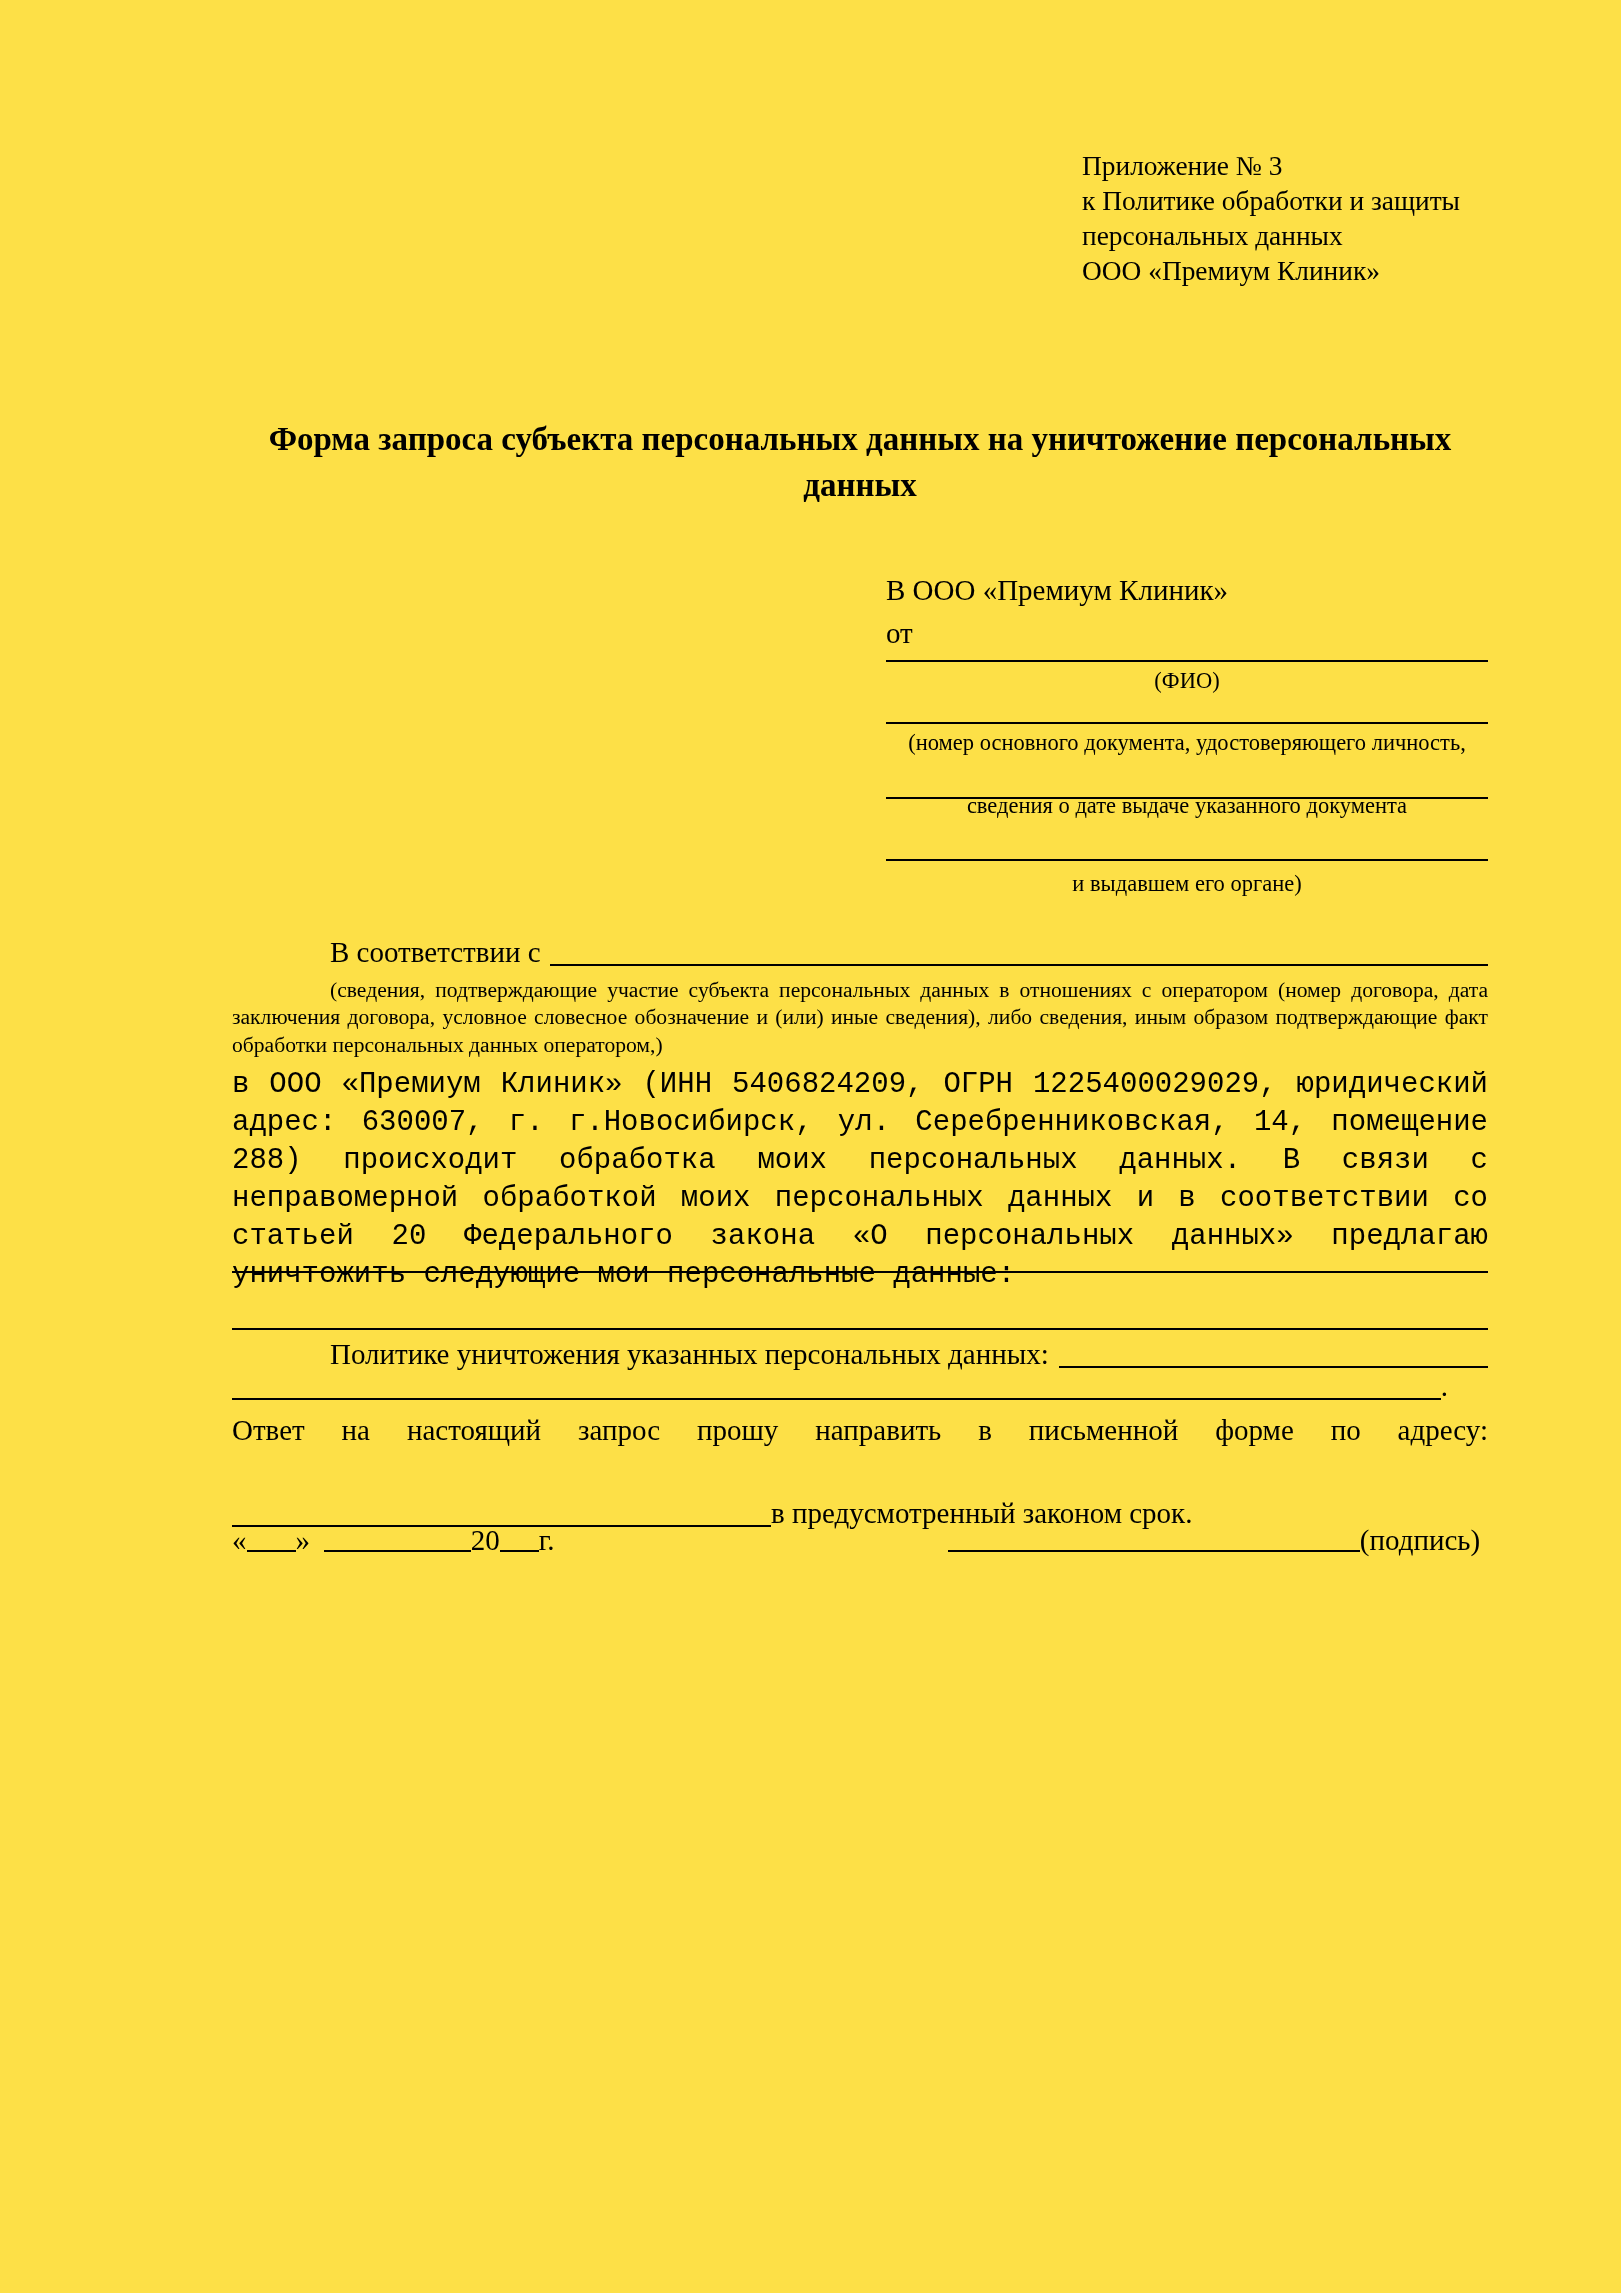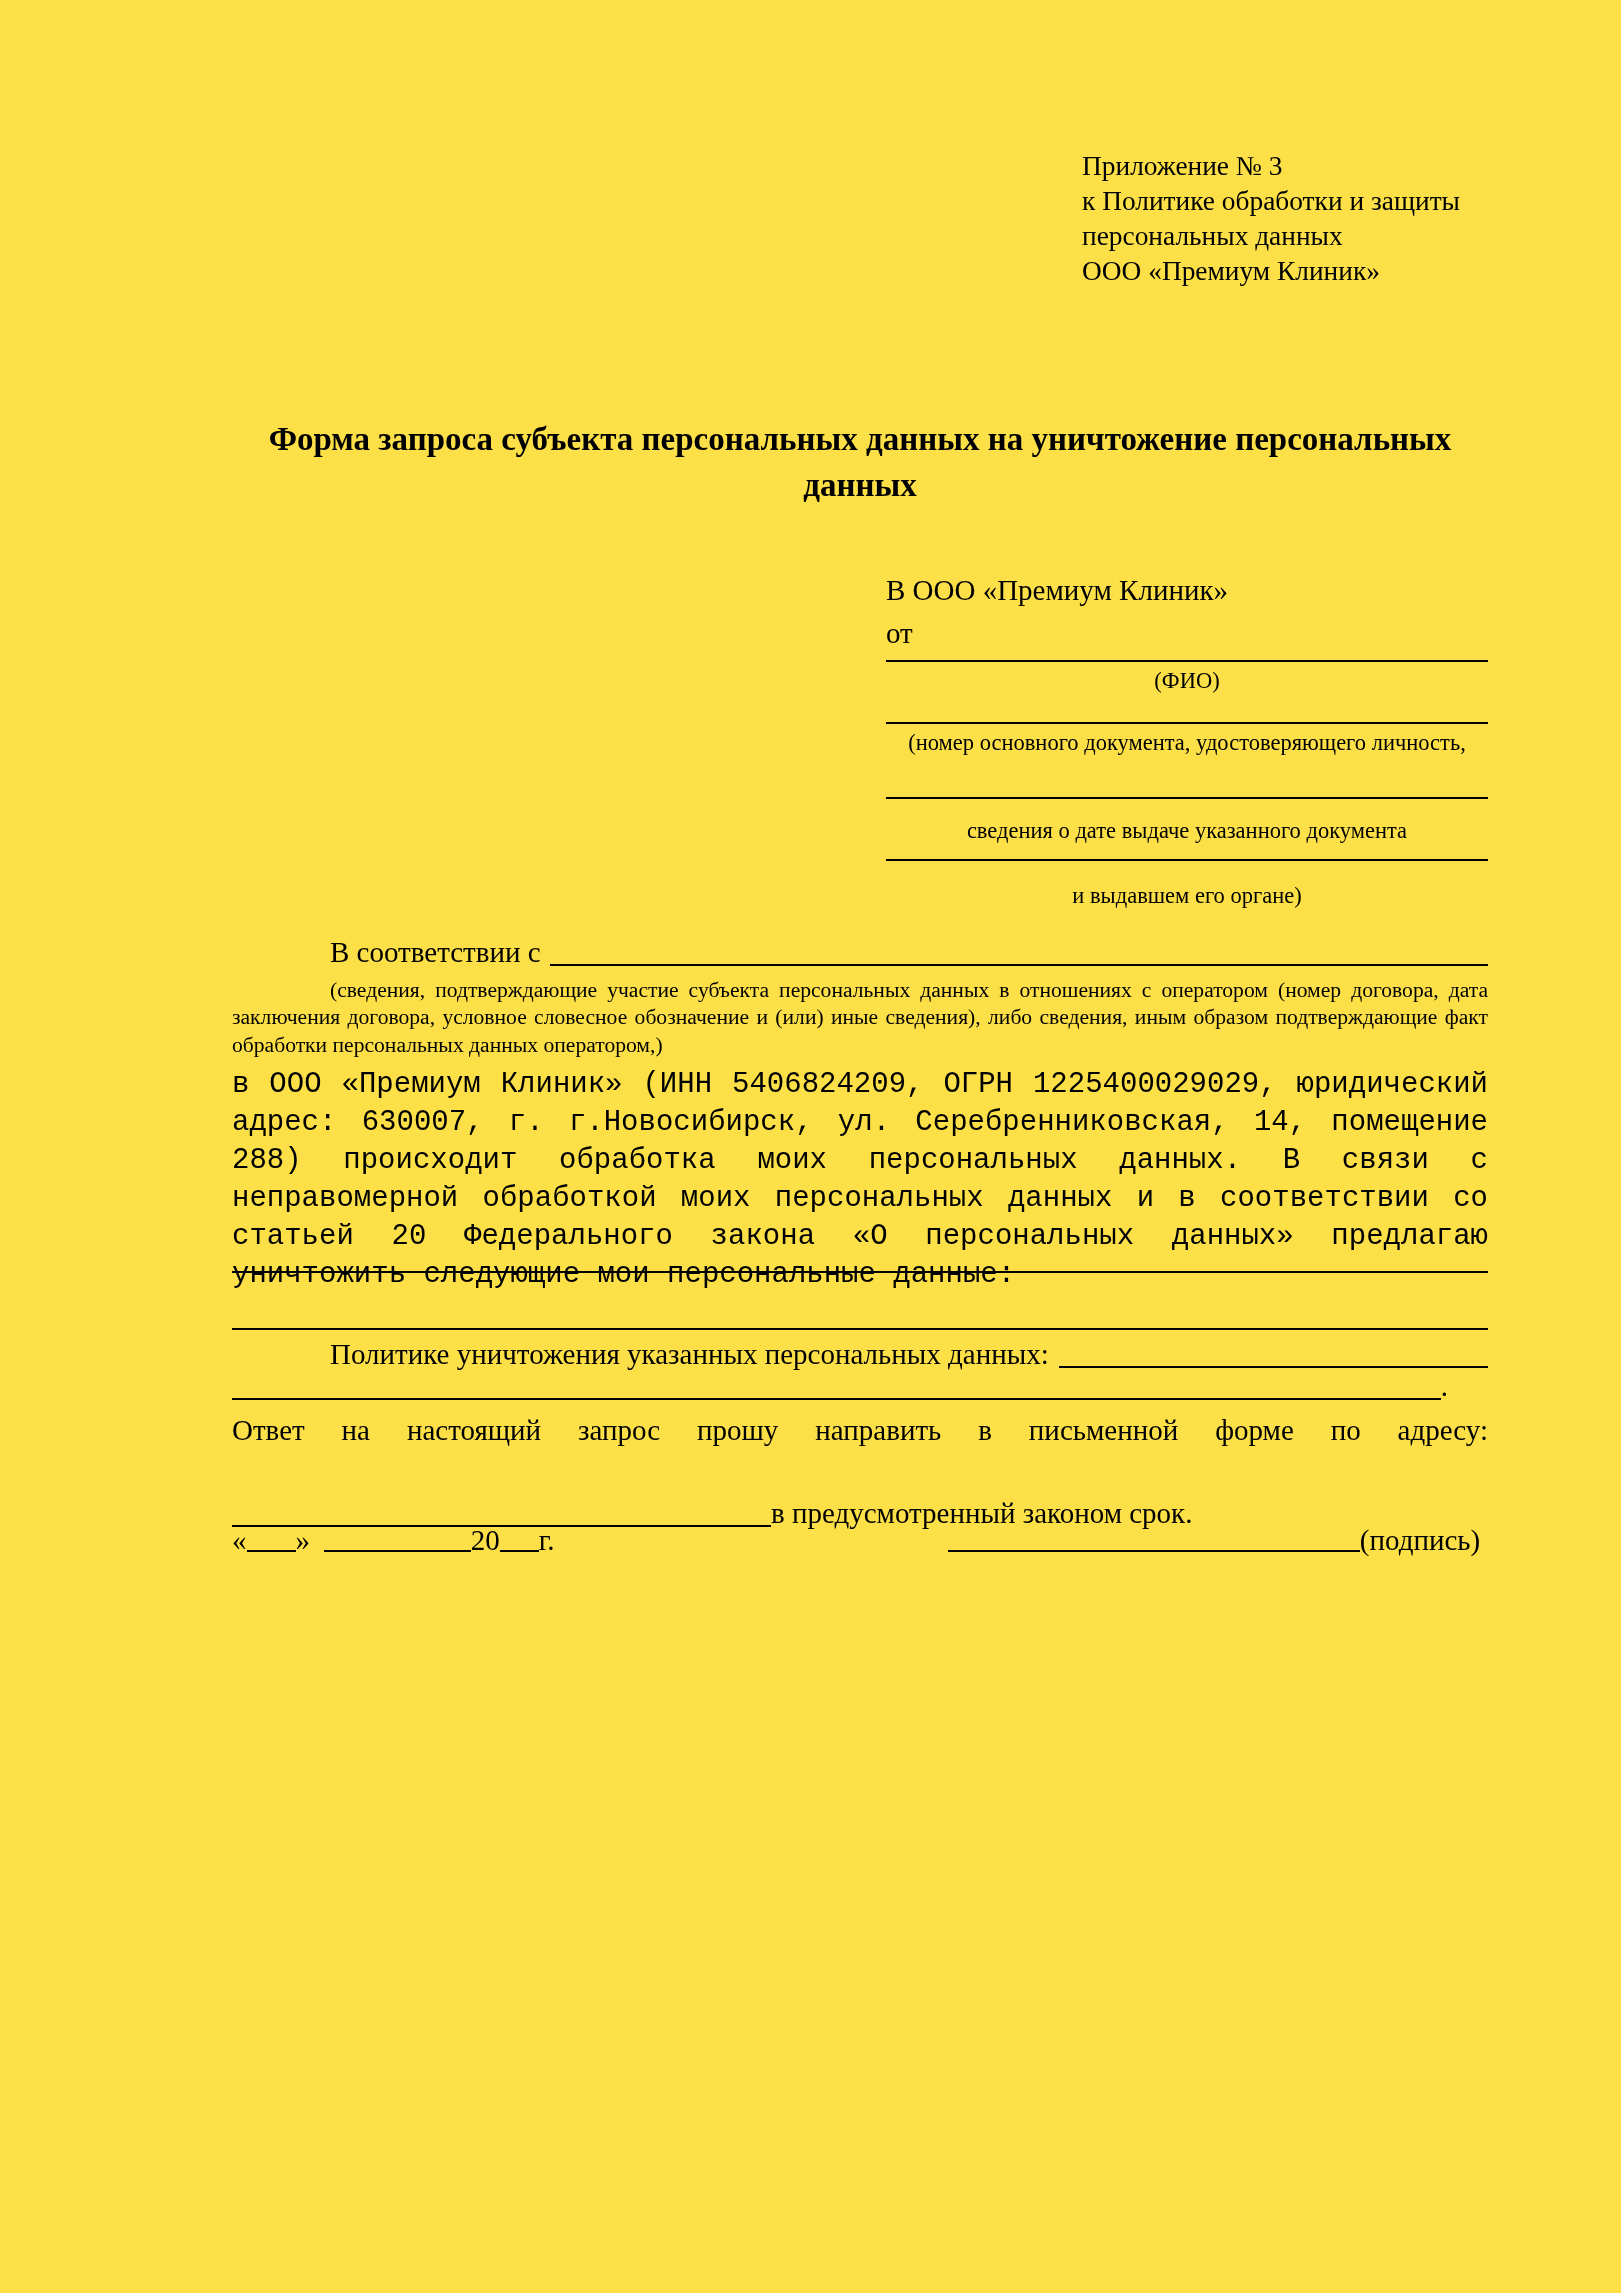--- a/index.html
+++ b/index.html
@@ -21,22 +21,22 @@
     font-size:33px;line-height:46px;font-weight:bold;text-align:center;margin-top:12px;
   }
   
   .addr{position:absolute;left:886px;top:571px;width:602px;height:343px;font-size:29px;line-height:39px;}
   .addr .to{position:absolute;left:0;top:0;white-space:nowrap;}
   .addr .from{position:absolute;left:0;top:43px;}
   .fline{position:absolute;left:0;width:100%;height:0;border-bottom:2.9px solid #000;}
   .fcap{position:absolute;left:0;width:100%;text-align:center;font-size:22.5px;line-height:26.5px;white-space:nowrap;}
   .fl1{top:89px;} .fc1{top:97px;}
   .fl2{top:151px;} .fc2{top:159px;}
-  .fl3{top:226px;} .fc3{top:247px;}
-  .fl4{top:288px;} .fc4{top:312px;}
+  .fl3{top:226px;} .fc3{top:222px;}
+  .fl4{top:288px;} .fc4{top:300px;}
   
   .col{position:absolute;left:232px;width:1256px;}
   .body-fs{font-size:29px;line-height:38px;}
   .accord{top:933px;display:flex;align-items:flex-end;}
   .accord .lead{padding-left:98px;white-space:nowrap;}
   .fill{flex:1 1 auto;border-bottom:2.9px solid #000;margin-left:9.8px;margin-bottom:4.9px;}
   .note{top:977px;font-size:21.6px;line-height:27.4px;text-align:justify;text-indent:98px;}
   .mainp{top:1066px;text-align:justify;font-family:Liberation Mono, monospace;}
   .bline{position:absolute;left:232px;width:1256px;height:0;border-bottom:2.9px solid #000;}
   .bl1{top:1271px;} .bl2{top:1328px;}

